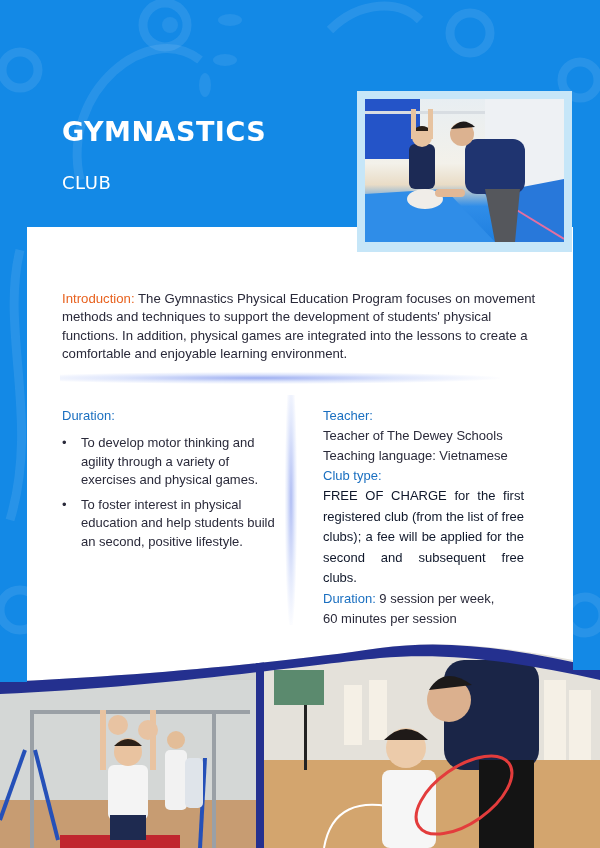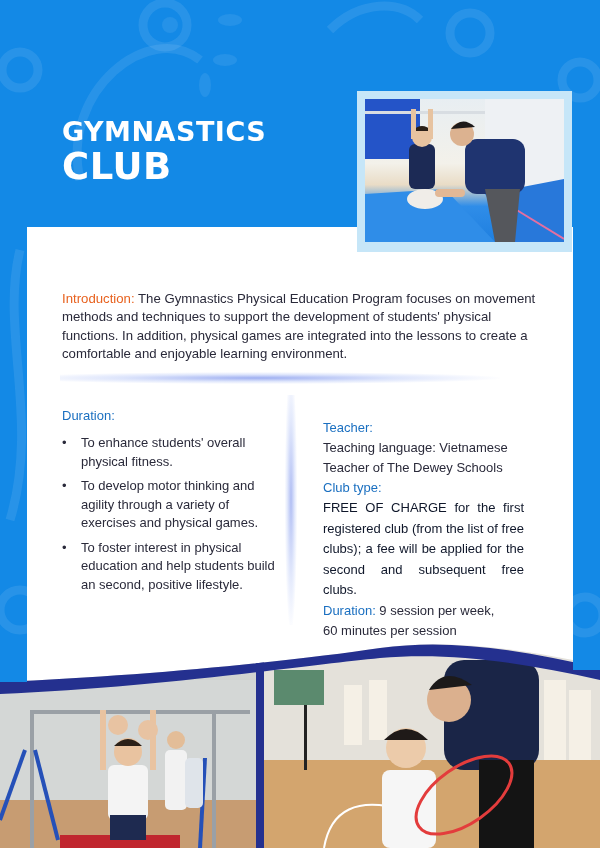--- a/index.html
+++ b/index.html
@@ -8,21 +8,21 @@
       position: relative;
       background: #1389e6;
       font-family: "Liberation Sans", "DejaVu Sans", sans-serif;
     }
     .bg-pattern { position: absolute; inset: 0; pointer-events: none; }
     .title {
       position: absolute; left: 62px; top: 116px;
       color: #ffffff; font-family: "DejaVu Sans", sans-serif;
     }
     .title .line1 { font-size: 27px; font-weight: bold; letter-spacing: 0.5px; display: block; line-height: 32px; }
-    .title .line2 { font-size: 37px; font-weight: bold; display: block; line-height: 34px; margin-top: 2px; letter-spacing: 0.5px; }
+    .title .line2 { font-size: 18px; font-weight: normal; display: block; line-height: 34px; margin-top: 18px; letter-spacing: 0.5px; }
     .card {
       position: absolute; left: 27px; top: 227px; width: 546px; height: 480px;
       background: #ffffff;
     }
     .hero-frame {
       position: absolute; left: 357px; top: 91px; width: 215px; height: 161px;
       background: #c6e6f8; padding: 8px 8px 10px 8px;
     }
     .hero-photo {
       width: 100%; height: 100%; position: relative; overflow: hidden;
@@ -35,21 +35,21 @@
     .intro .label { color: #e8621f; text-align: right; }
     .glow-h {
       position: absolute; left: 60px; top: 372px; width: 440px; height: 12px;
       background: radial-gradient(ellipse at 45% 50%, rgba(80,110,230,0.55) 0%, rgba(120,150,240,0.25) 40%, rgba(255,255,255,0) 72%);
     }
     .glow-v {
       position: absolute; left: 285px; top: 395px; width: 12px; height: 230px;
       background: radial-gradient(ellipse at 50% 45%, rgba(80,110,230,0.45) 0%, rgba(120,150,240,0.2) 45%, rgba(255,255,255,0) 75%);
     }
     .col-left { position: absolute; left: 62px; top: 406px; width: 220px; }
-    .col-right { position: absolute; left: 323px; top: 406px; width: 201px; margin-top: 12px; }
+    .col-right { position: absolute; left: 323px; top: 406px; width: 201px; }
     .heading { color: #1a6fc0; font-size: 13px; font-weight: normal; line-height: 20px; }
     .obj-list { list-style: none; margin-top: 8px; }
     .obj-list li {
       position: relative; padding-left: 19px; font-size: 13px; line-height: 18.5px;
       color: #2a2a3a; margin-bottom: 6px;
     }
     .obj-list li::before {
       content: "\2022"; position: absolute; left: 0; top: 0; color: #2a2a3a;
     }
     .rline { font-size: 13px; line-height: 20px; color: #2a2a3a; }
@@ -123,30 +123,29 @@
 <p class="intro">
   <span class="label">Introduction:</span><span> The Gymnastics Physical Education Program focuses on movement methods and techniques to support the development of students' physical functions. In addition, physical games are integrated into the lessons to create a comfortable and enjoyable learning environment.</span>
 </p>
 
 <div class="glow-h"></div>
 <div class="glow-v"></div>
 
 <section class="col-left">
   <h2 class="heading">Duration:</h2>
   <ul class="obj-list">
-    <li>To enhance students' overall physical fitness.</li>
     <li>To develop motor thinking and agility through a variety of exercises and physical games.</li>
     <li>To foster interest in physical education and help students build an second, positive lifestyle.</li>
   </ul>
 </section>
 
 <section class="col-right">
   <h2 class="heading">Teacher:</h2>
+  <p class="rline">Teacher of The Dewey Schools</p>
   <p class="rline">Teaching language: Vietnamese</p>
-  <p class="rline">Teacher of The Dewey Schools</p>
   <h2 class="heading">Club type:</h2>
   <p class="justify">FREE OF CHARGE for the first registered club (from the list of free clubs); a fee will be applied for the second and subsequent free clubs.</p>
   <p class="rline">
     <span class="heading">Duration:</span><span> 9 session per week,</span>
   </p>
   <p class="rline">60 minutes per session</p>
 </section>
 
 <div class="bottom">
   <div class="photo-left" title="Smiling child in school uniform hanging from a horizontal bar with classmates lined up behind">

